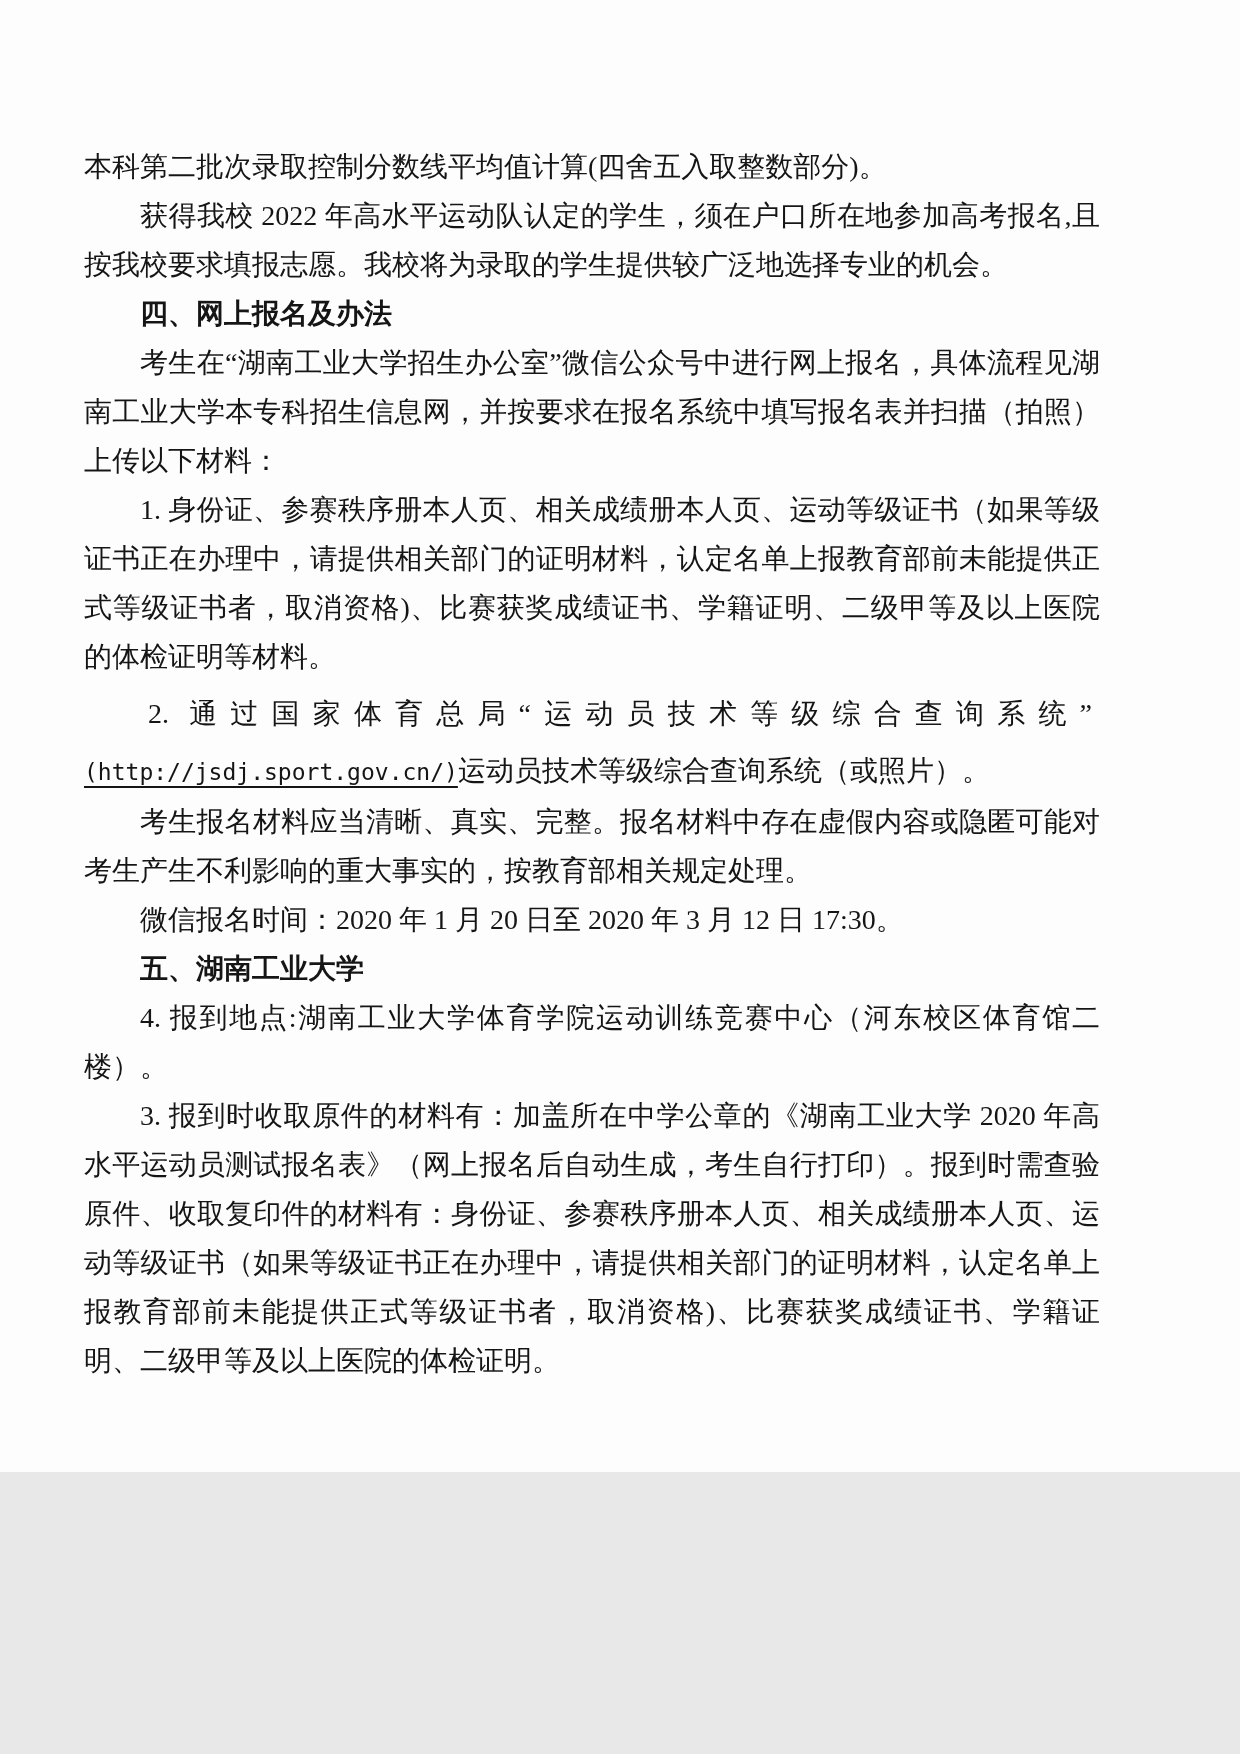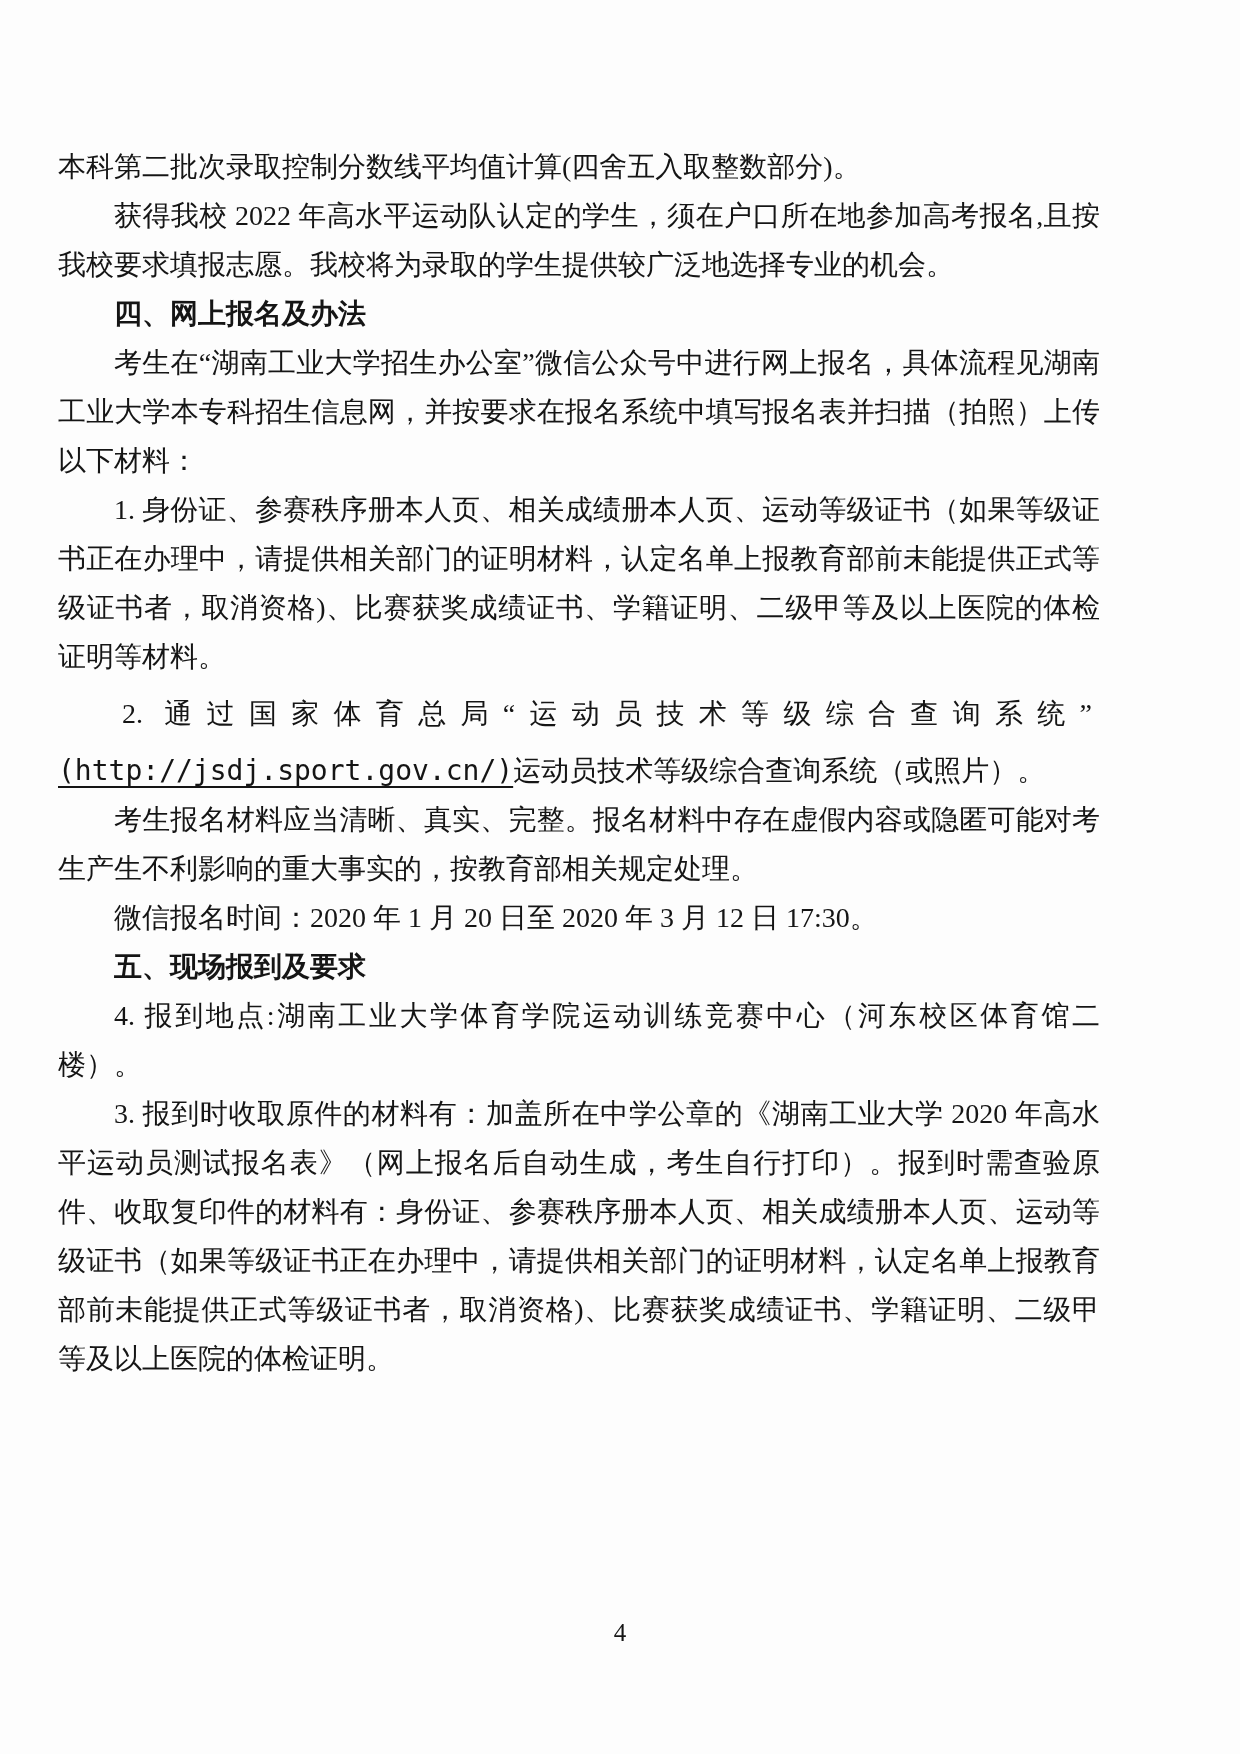--- a/index.html
+++ b/index.html
@@ -3,25 +3,25 @@
 <meta charset="utf-8">
 <style>
   html, body {
     margin: 0;
     padding: 0;
     background: #e8e8e8;
   }
   .page {
     position: relative;
     width: 1240px;
-    height: 1754px;
+    height: 1472px;
     margin: 0 auto;
     background: #fdfdfd;
     box-sizing: border-box;
-    padding: 142px 140px 0 58px;
+    padding: 142px 140px 0 84px;
     color: #151515;
     font-family: "Liberation Serif", "DejaVu Serif", serif;
     font-size: 28px;
     line-height: 49px;
     overflow: hidden;
   }
   .para {
     margin: 0;
     text-align: justify;
     text-justify: inter-character;
@@ -41,21 +41,21 @@
     text-justify: inter-character;
     white-space: nowrap;
   }
   .url-line {
     margin: 0;
     text-align: left;
     white-space: nowrap;
   }
   .url {
     font-family: "DejaVu Sans Mono", "Liberation Mono", monospace;
-    font-size: 28px;
+    font-size: 23px;
     text-decoration: underline;
     text-underline-offset: 6px;
     color: #151515;
     text-align: right;
   }
   .page-number {
     position: absolute;
     top: 1618px;
     left: 0;
     width: 100%;
@@ -80,21 +80,21 @@
   <p class="para indent">1. 身份证、参赛秩序册本人页、相关成绩册本人页、运动等级证书（如果等级证书正在办理中，请提供相关部门的证明材料，认定名单上报教育部前未能提供正式等级证书者，取消资格)、比赛获奖成绩证书、学籍证明、二级甲等及以上医院的体检证明等材料。</p>
 
   <p class="stretch-line">2. 通过国家体育总局“运动员技术等级综合查询系统”</p>
 
   <p class="url-line"><span class="url">(http://jsdj.sport.gov.cn/)</span><span>运动员技术等级综合查询系统（或照片）。</span></p>
 
   <p class="para indent">考生报名材料应当清晰、真实、完整。报名材料中存在虚假内容或隐匿可能对考生产生不利影响的重大事实的，按教育部相关规定处理。</p>
 
   <p class="para indent">微信报名时间：2020 年 1 月 20 日至 2020 年 3 月 12 日 17:30。</p>
 
-  <p class="para indent heading">五、现场报到及要求</p>
+  <p class="para indent heading">五、湖南工业大学</p>
 
 
   <p class="para indent">4. 报到地点:湖南工业大学体育学院运动训练竞赛中心（河东校区体育馆二楼）。</p>
 
   <p class="para indent">3. 报到时收取原件的材料有：加盖所在中学公章的《湖南工业大学 2020 年高水平运动员测试报名表》（网上报名后自动生成，考生自行打印）。报到时需查验原件、收取复印件的材料有：身份证、参赛秩序册本人页、相关成绩册本人页、运动等级证书（如果等级证书正在办理中，请提供相关部门的证明材料，认定名单上报教育部前未能提供正式等级证书者，取消资格)、比赛获奖成绩证书、学籍证明、二级甲等及以上医院的体检证明。</p>
 
   <div class="page-number">4</div>
 
 </div>
 

